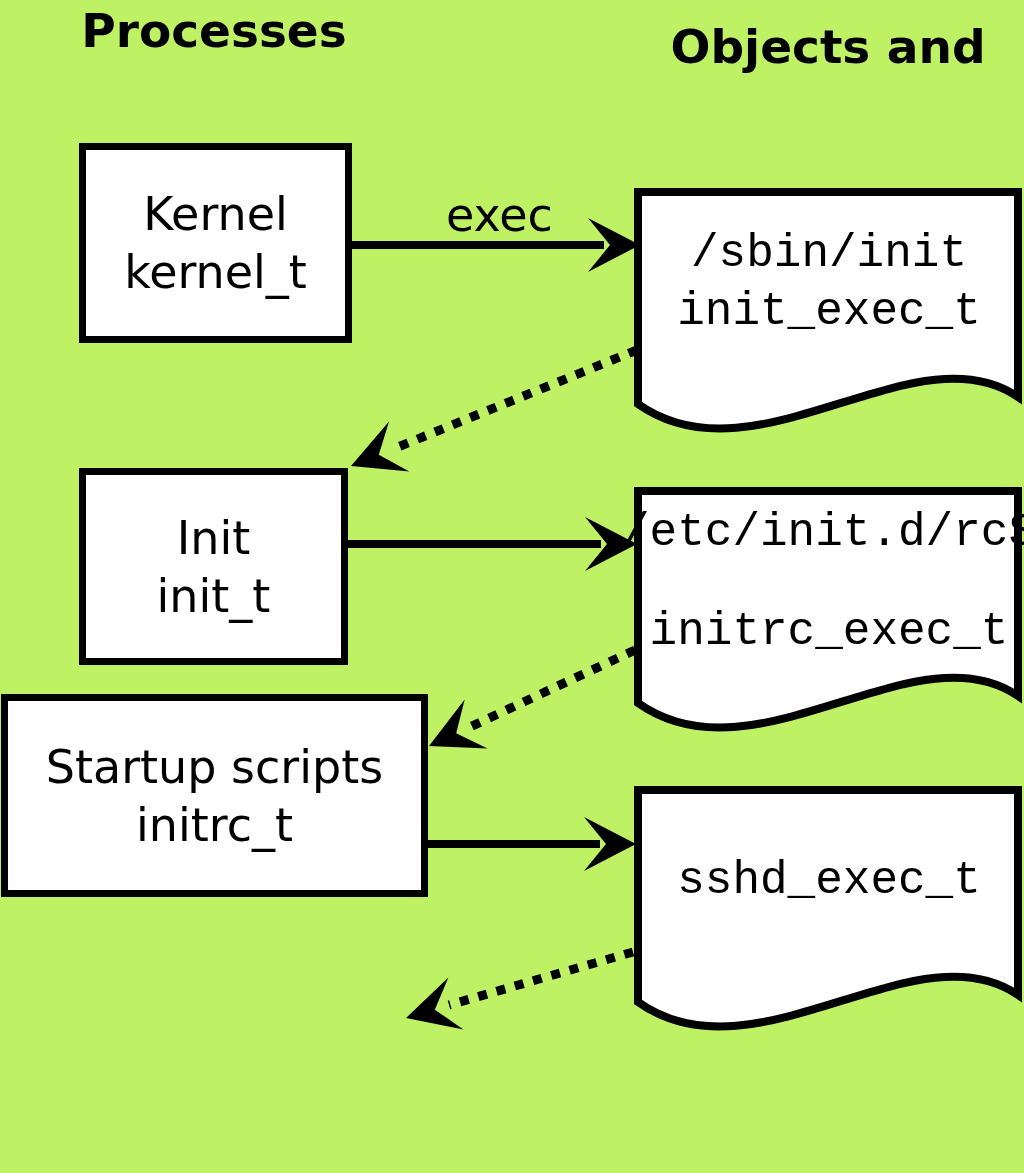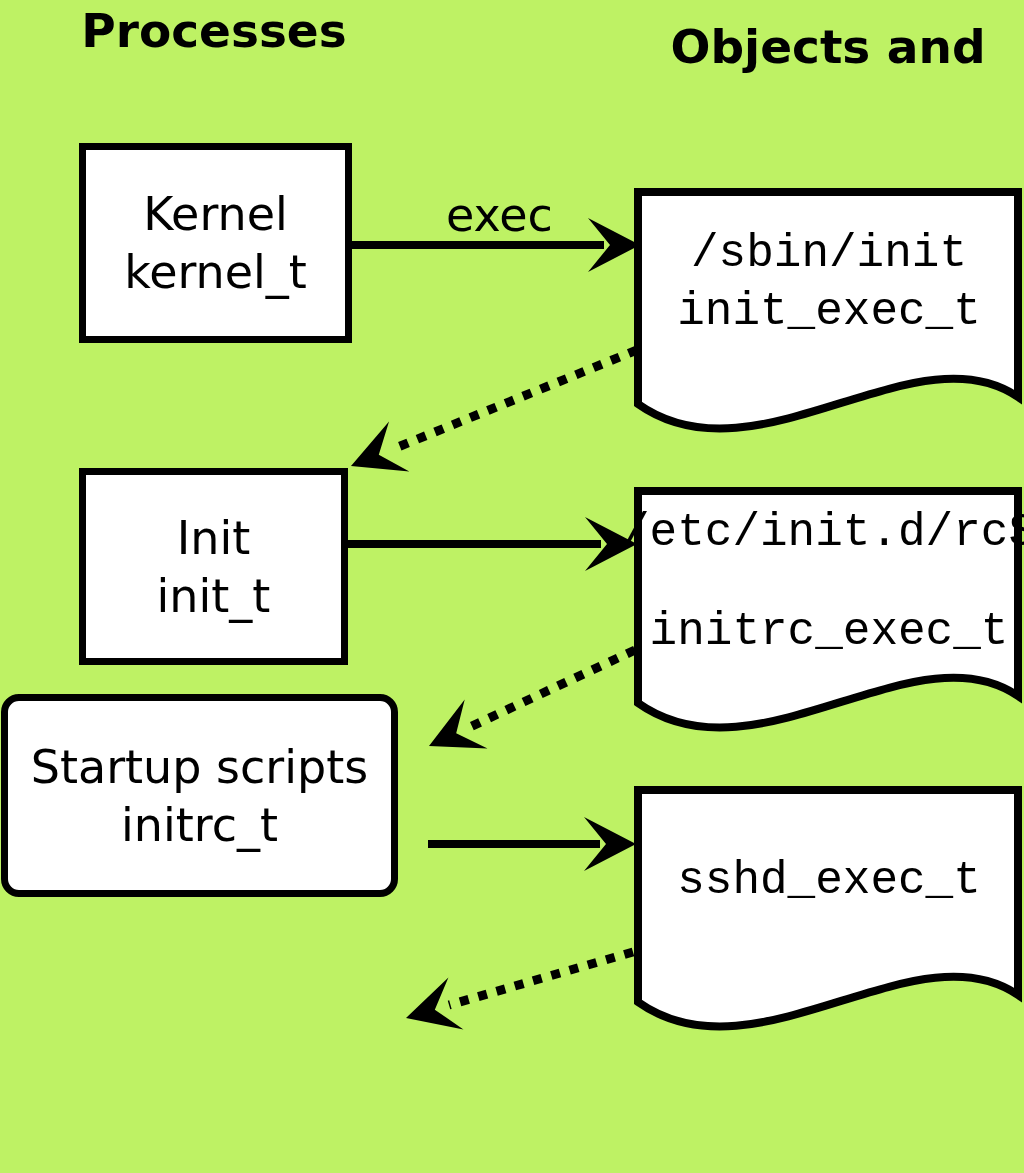--- a/index.html
+++ b/index.html
@@ -39,21 +39,21 @@
     display: flex;
     flex-direction: column;
     justify-content: center;
     align-items: center;
     text-align: center;
     font-size: 46px;
     line-height: 58px;
   }
   .pbox-kernel  { left: 79px; top: 143px; width: 273px; height: 200px; }
   .pbox-init    { left: 79px; top: 440px; width: 269px; height: 197px; margin-top: 28px; }
-  .pbox-startup { left: 1px;  top: 694px; width: 397px; height: 203px; border-radius: 18px; }
+  .pbox-startup { left: 1px;  top: 694px; width: 427px; height: 203px; }
   .pbox-sshd    { left: 27px; top: 972px; width: 375px; height: 193px; }
   .doclabel {
     position: absolute;
     left: 640px;
     width: 378px;
     height: 186px;
     display: flex;
     flex-direction: column;
     justify-content: center;
     align-items: center;

